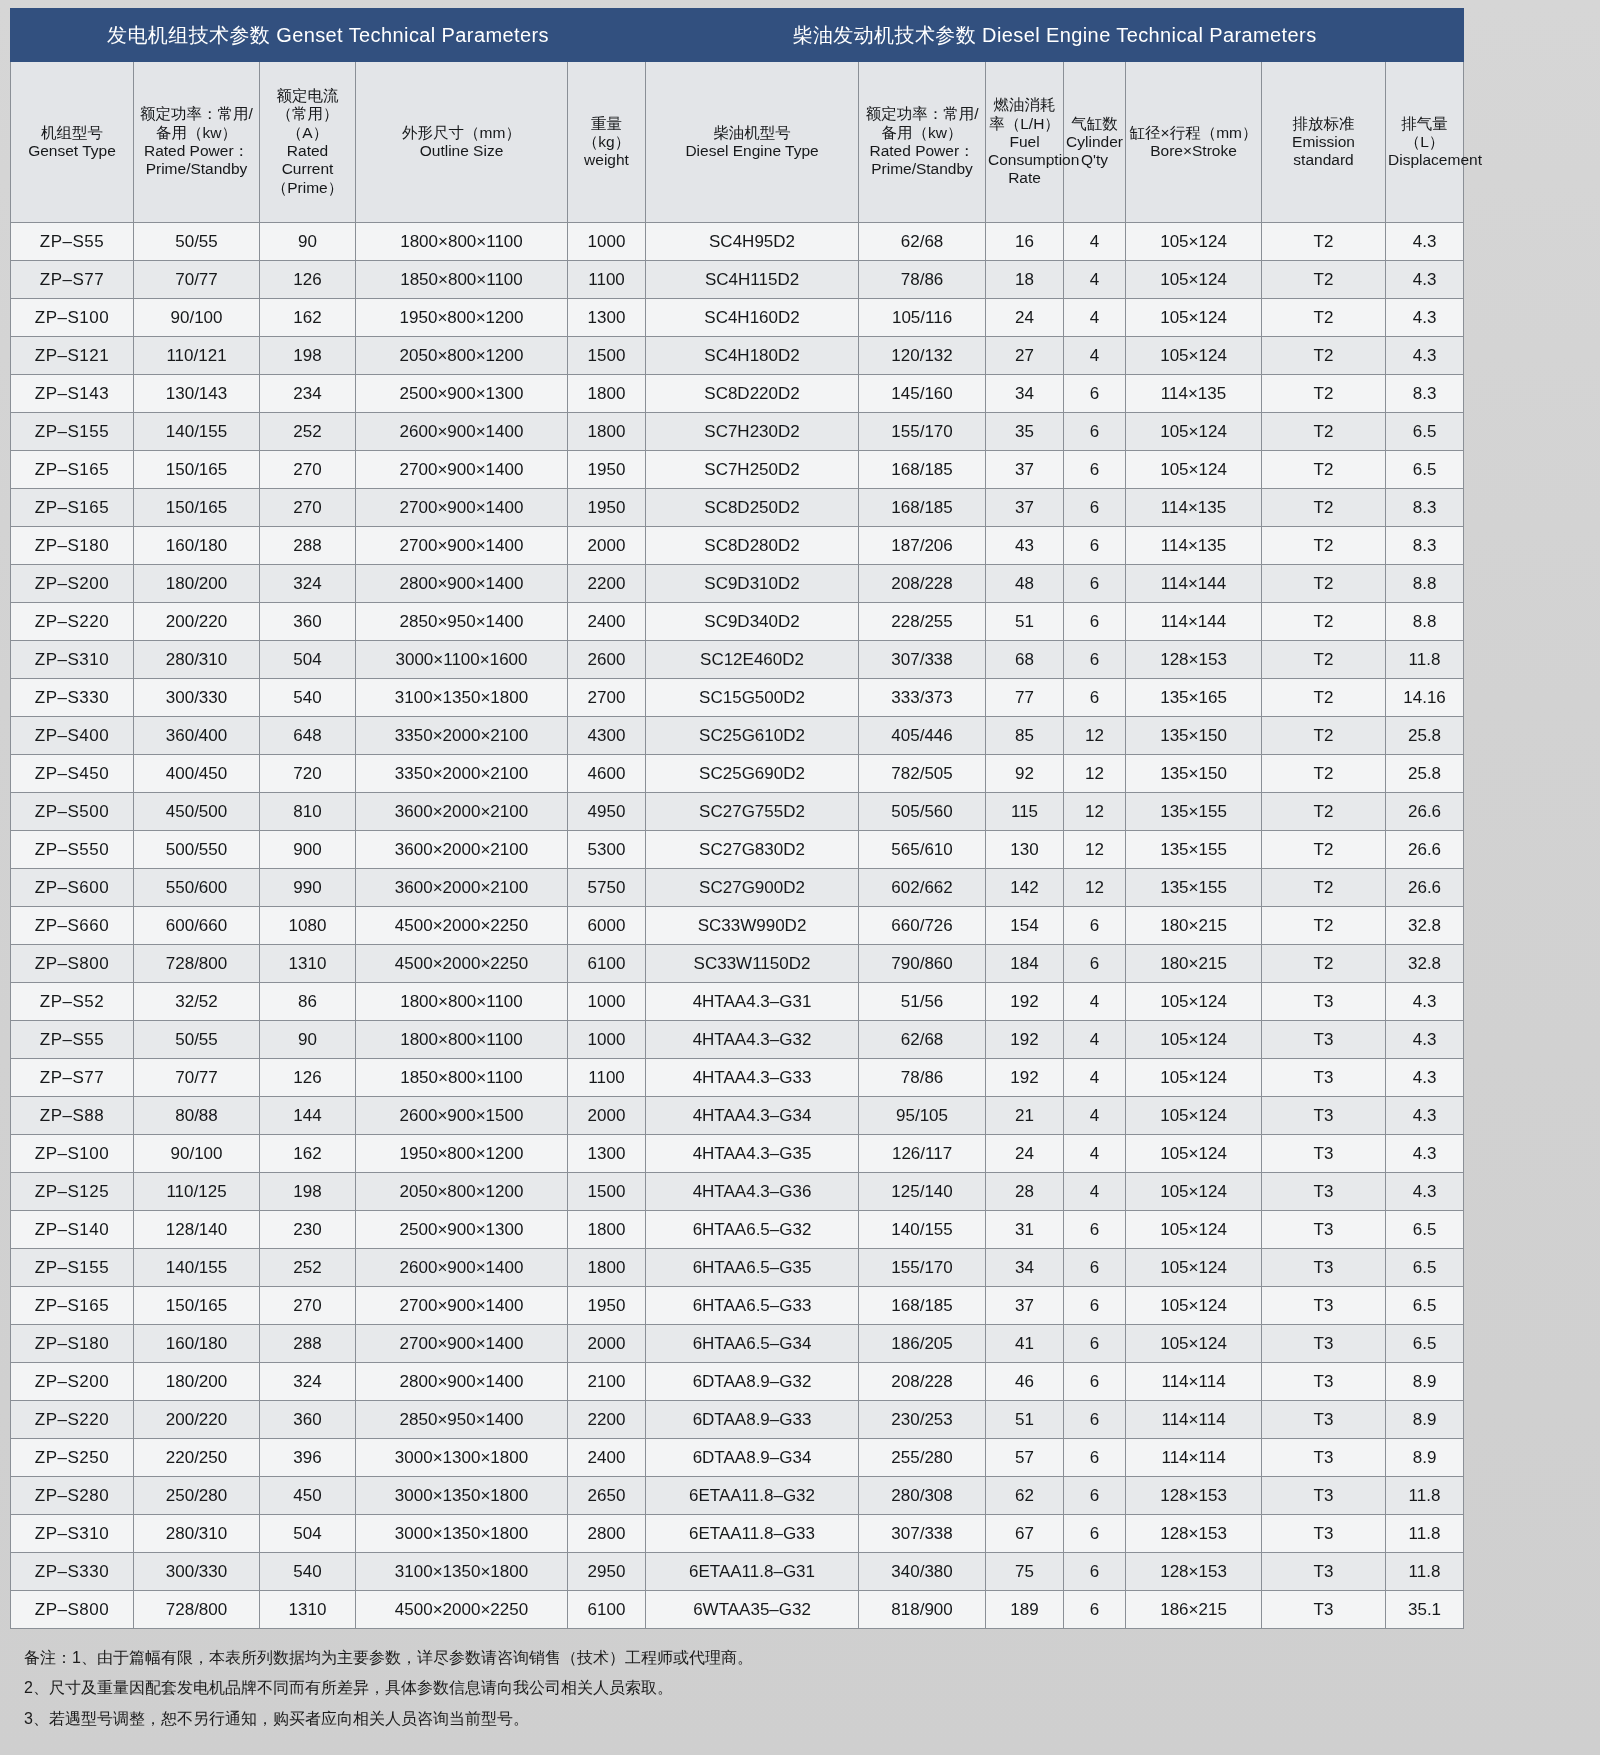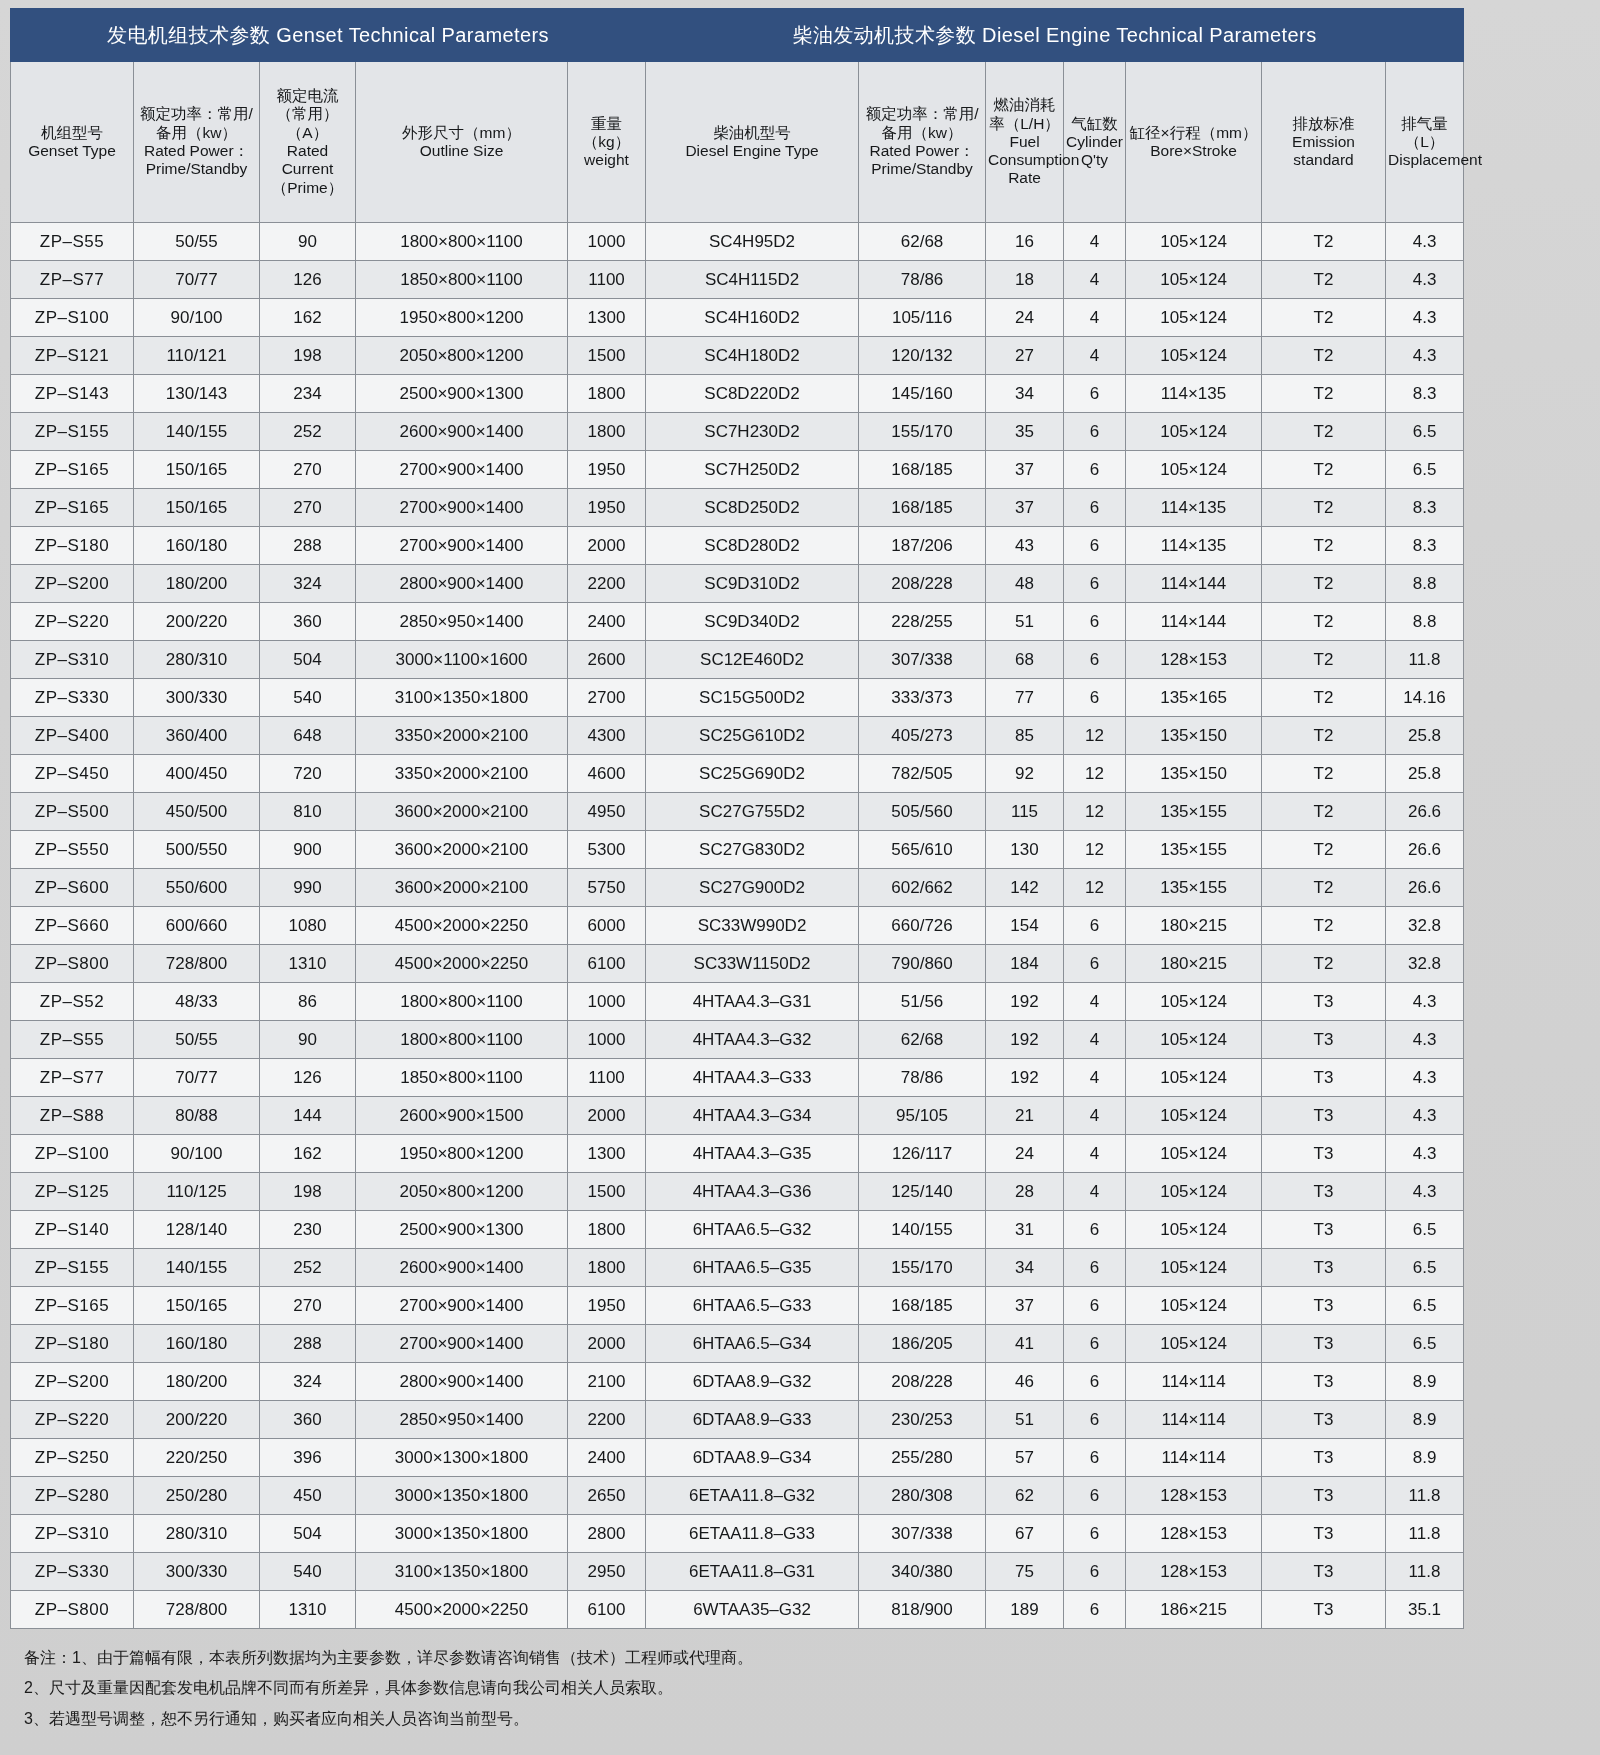--- a/index.html
+++ b/index.html
@@ -334,21 +334,21 @@
           <td>T2</td>
           <td>14.16</td>
         </tr>
         <tr>
           <td class="model">ZP–S400</td>
           <td>360/400</td>
           <td>648</td>
           <td>3350×2000×2100</td>
           <td>4300</td>
           <td>SC25G610D2</td>
-          <td>405/273</td>
+          <td>405/446</td>
           <td>85</td>
           <td>12</td>
           <td>135×150</td>
           <td>T2</td>
           <td>25.8</td>
         </tr>
         <tr>
           <td class="model">ZP–S450</td>
           <td>400/450</td>
           <td>720</td>
@@ -427,21 +427,21 @@
           <td>SC33W1150D2</td>
           <td>790/860</td>
           <td>184</td>
           <td>6</td>
           <td>180×215</td>
           <td>T2</td>
           <td>32.8</td>
         </tr>
         <tr>
           <td class="model">ZP–S52</td>
-          <td>48/33</td>
+          <td>32/52</td>
           <td>86</td>
           <td>1800×800×1100</td>
           <td>1000</td>
           <td>4HTAA4.3–G31</td>
           <td>51/56</td>
           <td>192</td>
           <td>4</td>
           <td>105×124</td>
           <td>T3</td>
           <td>4.3</td>

